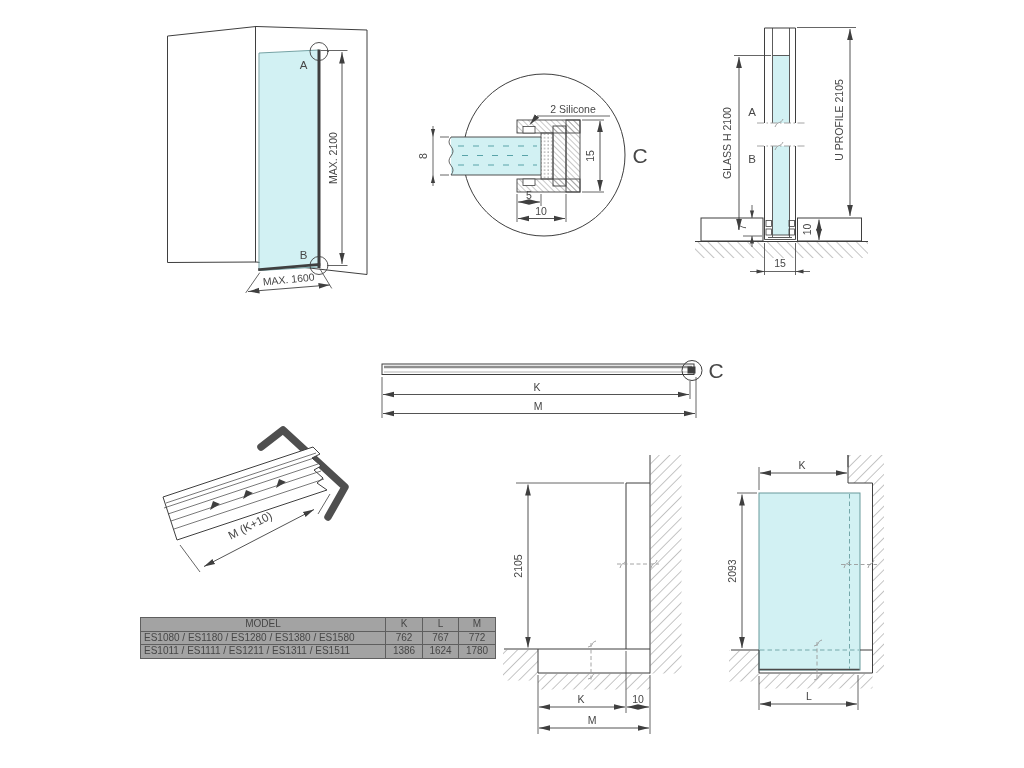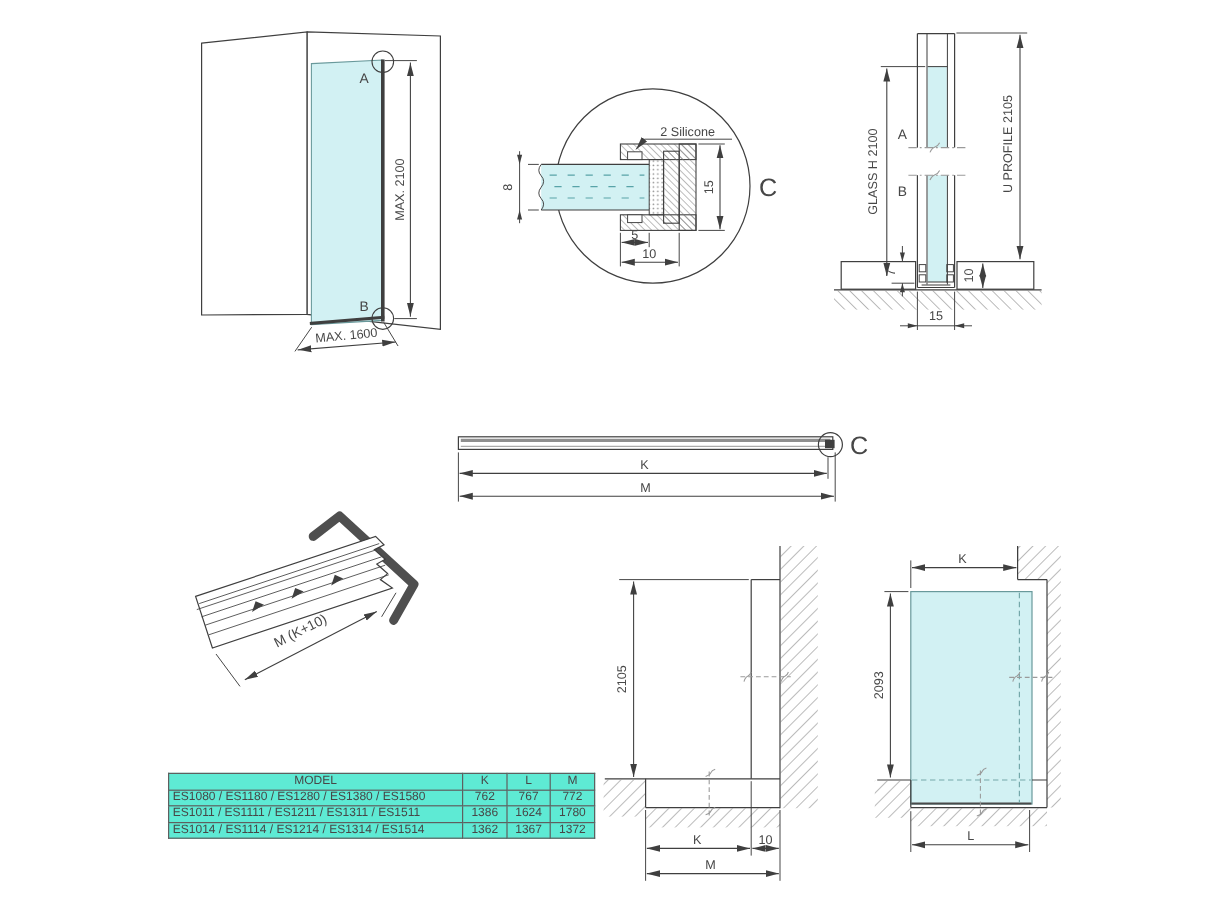--- a/index.html
+++ b/index.html
@@ -2,21 +2,21 @@
 <html><head>
 <meta charset="utf-8">
 <style>
   html,body{margin:0;padding:0;background:#fff;}
   .canvas{position:relative;width:1024px;height:768px;background:#ffffff;font-family:"Liberation Sans",sans-serif;overflow:hidden;}
   .canvas > svg{position:absolute;left:0;top:0;}
   svg text{font-family:"Liberation Sans",sans-serif;fill:#474747;font-size:10.5px;}
   svg .big{font-size:21px;}
   svg .lbl{font-size:11.5px;}
   svg .dim{font-size:10.5px;}
-  table.spec{position:absolute;left:140px;top:644px;width:355px;border-collapse:collapse;table-layout:fixed;background:#5eead4;}
+  table.spec{position:absolute;left:140px;top:617px;width:355px;border-collapse:collapse;table-layout:fixed;background:#a3a3a3;}
   table.spec th,table.spec td{border:1px solid #5f5f5f;font-size:10px;font-weight:normal;color:#474747;height:12.5px;line-height:1;padding:0;white-space:nowrap;overflow:hidden;}
   table.spec th{text-align:center;}
   table.spec td.model{text-align:left;padding-left:3px;}
   table.spec td.num{text-align:center;}
   col.cmodel{width:245px;} col.ck{width:37px;} col.cl{width:36px;} col.cm{width:37px;}
 </style>
 </head>
 <body>
 
 <div class="canvas">
@@ -311,21 +311,15 @@
     <td class="num">762</td>
     <td class="num">767</td>
     <td class="num">772</td>
   </tr>
   <tr>
     <td class="model">ES1011 / ES1111 / ES1211 / ES1311 / ES1511</td>
     <td class="num">1386</td>
     <td class="num">1624</td>
     <td class="num">1780</td>
   </tr>
-  <tr>
-    <td class="model">ES1014 / ES1114 / ES1214 / ES1314 / ES1514</td>
-    <td class="num">1362</td>
-    <td class="num">1367</td>
-    <td class="num">1372</td>
-  </tr>
 </tbody>
     </table>
 </div>
 
 </body></html>

